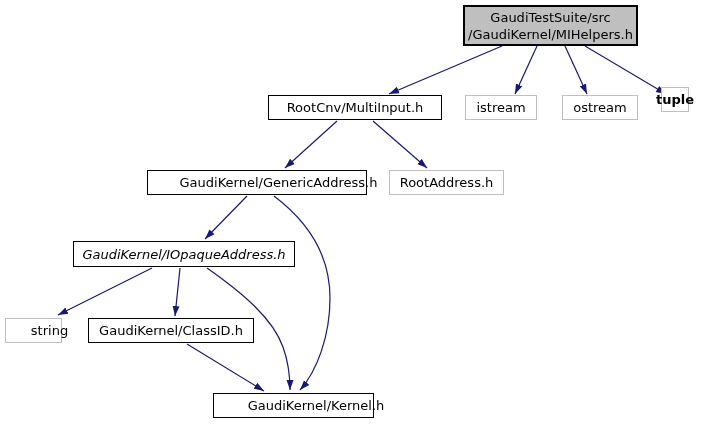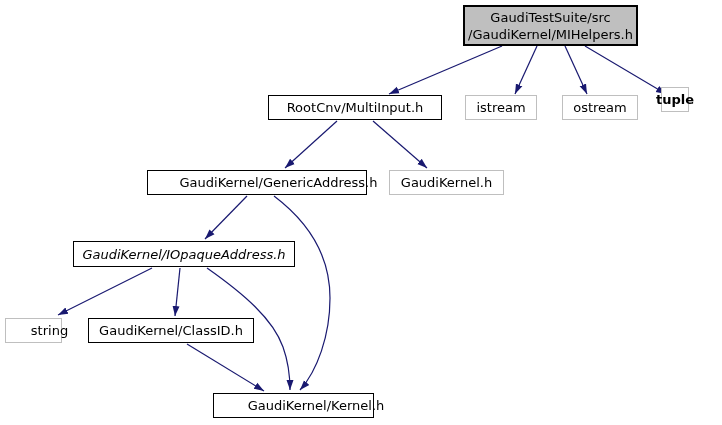--- a/index.html
+++ b/index.html
@@ -93,21 +93,21 @@
 
   <div class="node external" style="left:661px; top:87px; width:28px; height:25px;font-weight:bold;">
     <span>tuple</span>
   </div>
 
   <div class="node" style="left:147px; top:170px; width:220px; height:25px;padding-left:43px;">
     <span>GaudiKernel/GenericAddress.h</span>
   </div>
 
   <div class="node external" style="left:389px; top:170px; width:115px; height:25px;">
-    <span>GaudiKernel.h</span>
+    <span>RootAddress.h</span>
   </div>
 
   <div class="node" style="left:73px; top:241px; width:222px; height:26px;font-style:italic;">
     <span>GaudiKernel/IOpaqueAddress.h</span>
   </div>
 
   <div class="node external" style="left:5px; top:318px; width:57px; height:25px;padding-left:32px;">
     <span>string</span>
   </div>
 

